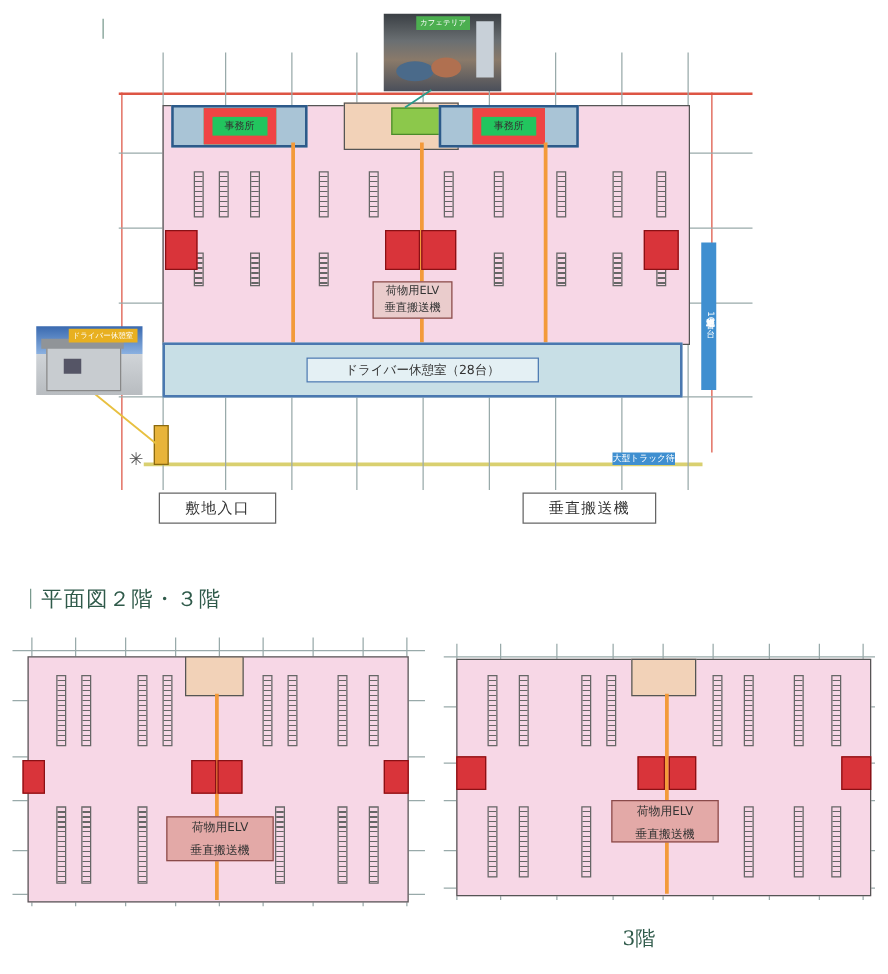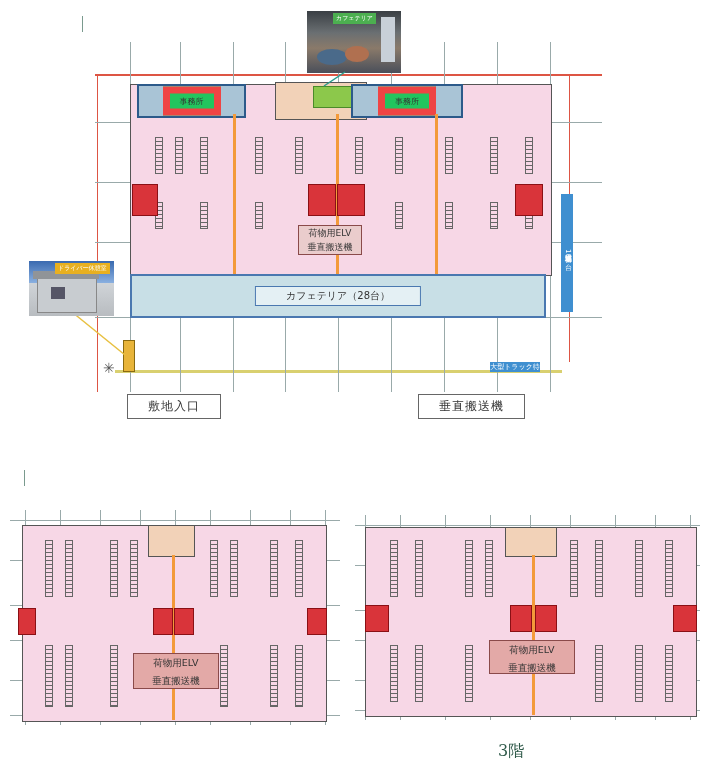--- a/index.html
+++ b/index.html
@@ -96,21 +96,21 @@
   <div class="red" style="left:213px;top:142px;width:26px;height:30px;"></div>
   <div class="red" style="left:242px;top:142px;width:26px;height:30px;"></div>
   <div class="red" style="left:420px;top:142px;width:26px;height:30px;"></div>
 
   <div class="elv-box" style="left:203px;top:183px;width:62px;height:28px;">
     <div>荷物用ELV</div>
     <div>垂直搬送機</div>
   </div>
 
   <div class="berth" style="left:35px;top:232px;width:412px;height:40px;">
-    <span class="lbl">カフェテリア（28台）</span>
+    <span class="lbl">ドライバー休憩室（28台）</span>
   </div>
 
   <div class="vstrip" style="left:466px;top:152px;width:12px;height:118px;">
     <span>普通車駐車場10台</span>
   </div>
 
   <div class="blue-strip" style="left:395px;top:320px;width:50px;height:10px;line-height:10px;">
     <span>大型トラック待機場</span>
   </div>
 
@@ -138,21 +138,21 @@
   <div style="position:absolute;left:8px;top:16px;width:58px;height:34px;background:#c8ccd0;border:1px solid #888;"></div>
   <div style="position:absolute;left:4px;top:10px;width:66px;height:8px;background:#909498;"></div>
   <div style="position:absolute;left:22px;top:26px;width:14px;height:12px;background:#556;"></div>
   <span class="photo-tag" style="left:26px;top:2px;background:#e8b020;">ドライバー休憩室</span>
 </div>
 
 <div class="gate-label" style="left:127px;top:394px;">敷地入口</div>
 <div class="gate-label" style="left:418px;top:394px;">垂直搬送機</div>
 
 <div class="section-title" style="left:24px;top:468px;">
-  <span class="bar"></span>
+  <span class="bar"></span><span>平面図２階・３階</span>
 </div>
 
 <div class="plan" style="left:10px;top:510px;width:330px;height:215px;border:none;">
   <div class="grid-v" style="left:15px;"></div>
     <div class="grid-v" style="left:50px;"></div>
     <div class="grid-v" style="left:90px;"></div>
   <div class="grid-v" style="left:130px;"></div>
     <div class="grid-v" style="left:165px;"></div>
     <div class="grid-v" style="left:200px;"></div>
   <div class="grid-v" style="left:240px;"></div>

